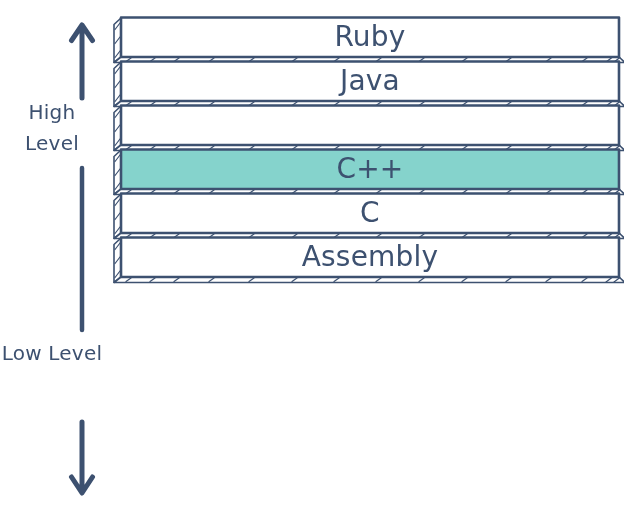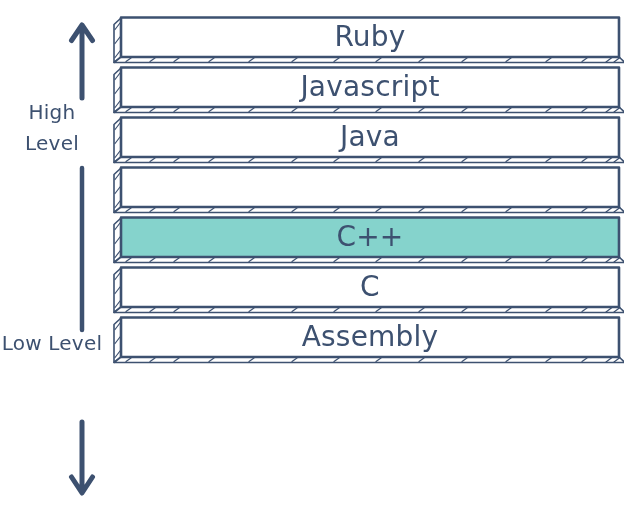--- a/index.html
+++ b/index.html
@@ -34,25 +34,25 @@
   .axis-label {
     position: absolute;
     text-align: center;
     color: var(--ink);
     font-size: 20px;
     line-height: 31px;
     font-weight: 500;
     letter-spacing: 0.2px;
   }
   .axis-label.high { left: 0; top: 97px;  width: 104px; }
-  .axis-label.low  { left: 0; top: 328px; width: 104px; }
+  .axis-label.low  { left: 0; top: 338px; width: 104px; }
 
   
   .rows { position: absolute; left: 112px; top: 16px; }
-  .row  { position: relative; width: 512px; height: 44px; margin-bottom: 6px; }
+  .row  { position: relative; width: 512px; height: 44px; }
   .plank { width: 512px; height: 48px; display: block; }
 
   .pl-side, .pl-shelf {
     fill: #ffffff;
     stroke: var(--ink);
     stroke-width: 1.6;
     stroke-linejoin: round;
   }
   .pl-face {
     fill: #ffffff;
@@ -102,29 +102,20 @@
     <div class="row">
       <svg class="plank" viewBox="0 0 512 48" aria-hidden="true">
         <polygon class="pl-side" points="9,2 2,8.5 2,46.5 9,41"></polygon>
         <polygon class="pl-shelf" points="9,41 507,41 513,46.5 2,46.5"></polygon>
         <rect class="pl-face" x="9" y="1.5" width="498" height="39.5"></rect>
         <path class="pl-hatch" d="M3,13.5 l5,-6.5 M3,27.5 l5,-6.5 M3,41.5 l5,-6.5 M14,45.5 l5,-3.5 M38,45.5 l5,-3.5 M62,45.5 l5,-3.5 M97,45.5 l5,-3.5 M137,45.5 l5,-3.5 M180,45.5 l5,-3.5 M222,45.5 l5,-3.5 M264,45.5 l5,-3.5 M307,45.5 l5,-3.5 M350,45.5 l5,-3.5 M394,45.5 l5,-3.5 M434,45.5 l5,-3.5 M470,45.5 l5,-3.5 M494,46 l6,-4.5 M502,46 l6,-4.5"></path>
       </svg>
       <div class="row-label">Ruby</div>
     </div>
 
-    <div class="row">
-      <svg class="plank" viewBox="0 0 512 48" aria-hidden="true">
-        <polygon class="pl-side" points="9,2 2,8.5 2,46.5 9,41"></polygon>
-        <polygon class="pl-shelf" points="9,41 507,41 513,46.5 2,46.5"></polygon>
-        <rect class="pl-face" x="9" y="1.5" width="498" height="39.5"></rect>
-        <path class="pl-hatch" d="M3,13.5 l5,-6.5 M3,27.5 l5,-6.5 M3,41.5 l5,-6.5 M14,45.5 l5,-3.5 M38,45.5 l5,-3.5 M62,45.5 l5,-3.5 M97,45.5 l5,-3.5 M137,45.5 l5,-3.5 M180,45.5 l5,-3.5 M222,45.5 l5,-3.5 M264,45.5 l5,-3.5 M307,45.5 l5,-3.5 M350,45.5 l5,-3.5 M394,45.5 l5,-3.5 M434,45.5 l5,-3.5 M470,45.5 l5,-3.5 M494,46 l6,-4.5 M502,46 l6,-4.5"></path>
-      </svg>
-      <div class="row-label">Javascript</div>
-    </div>
 
     <div class="row">
       <svg class="plank" viewBox="0 0 512 48" aria-hidden="true">
         <polygon class="pl-side" points="9,2 2,8.5 2,46.5 9,41"></polygon>
         <polygon class="pl-shelf" points="9,41 507,41 513,46.5 2,46.5"></polygon>
         <rect class="pl-face" x="9" y="1.5" width="498" height="39.5"></rect>
         <path class="pl-hatch" d="M3,13.5 l5,-6.5 M3,27.5 l5,-6.5 M3,41.5 l5,-6.5 M14,45.5 l5,-3.5 M38,45.5 l5,-3.5 M62,45.5 l5,-3.5 M97,45.5 l5,-3.5 M137,45.5 l5,-3.5 M180,45.5 l5,-3.5 M222,45.5 l5,-3.5 M264,45.5 l5,-3.5 M307,45.5 l5,-3.5 M350,45.5 l5,-3.5 M394,45.5 l5,-3.5 M434,45.5 l5,-3.5 M470,45.5 l5,-3.5 M494,46 l6,-4.5 M502,46 l6,-4.5"></path>
       </svg>
       <div class="row-label">Java</div>
     </div>

